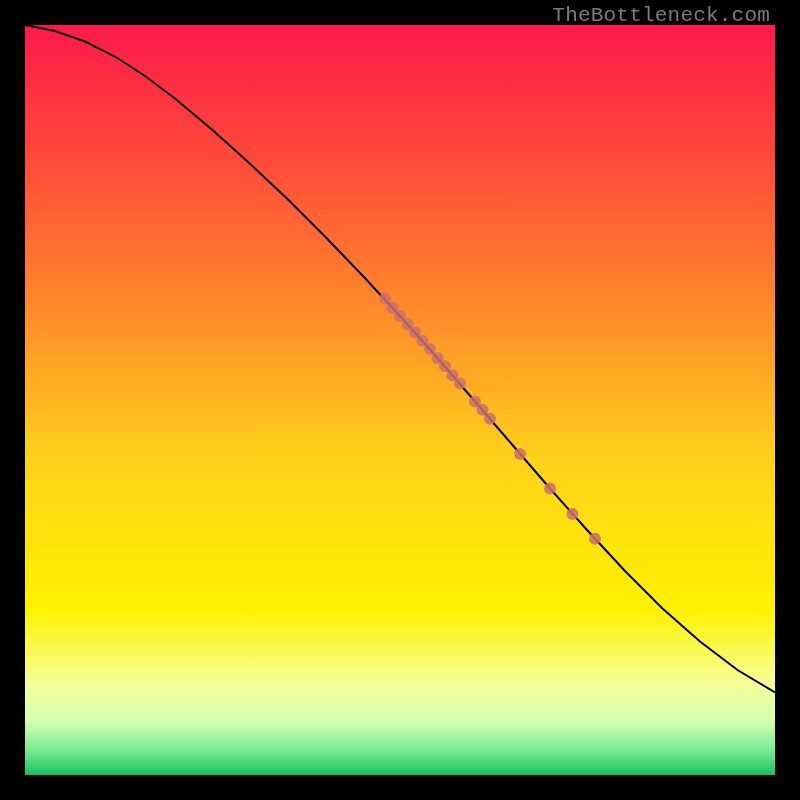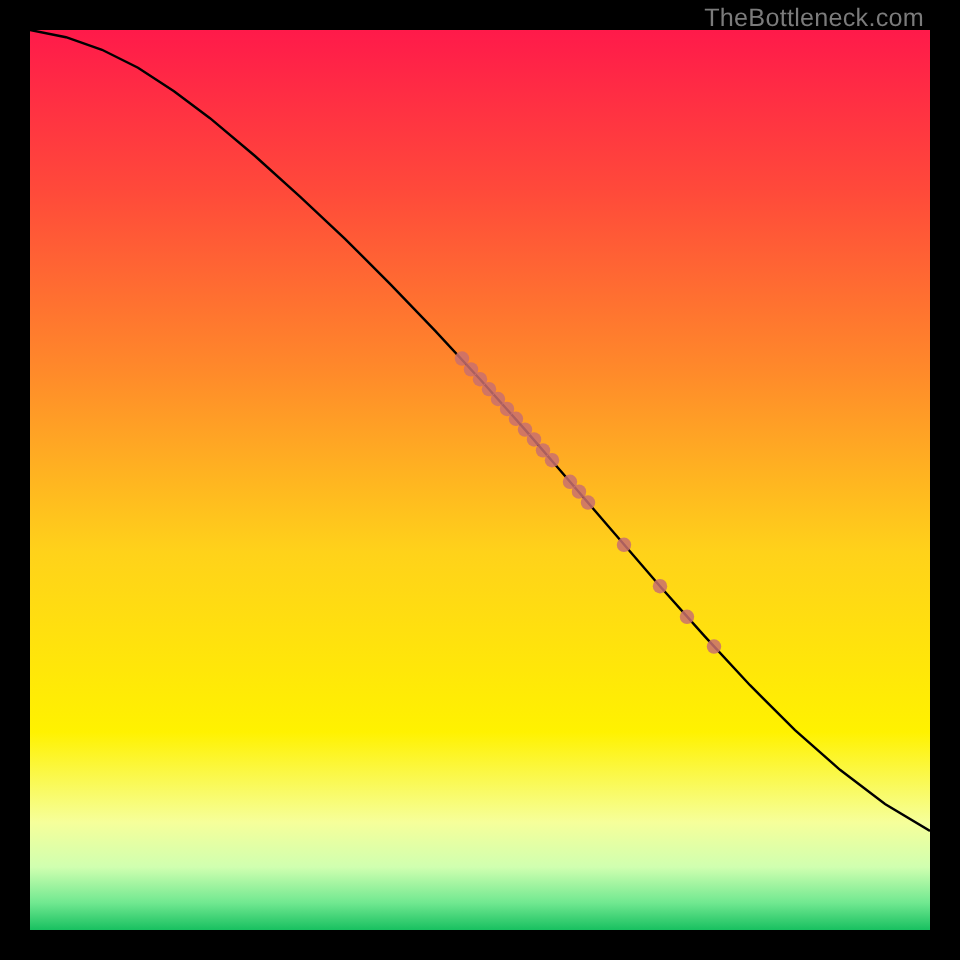--- a/index.html
+++ b/index.html
@@ -24,21 +24,21 @@
     left: 0;
     top: 0;
     width: 750px;
     height: 750px;
   }
   .watermark {
     position: absolute;
     top: 4px;
     right: 30px;
     color: #7b7b7b;
-    font-family: Liberation Sans, sans-serif;
+    font-family: Liberation Mono, monospace;
     font-size: 21px;
     font-weight: 500;
     letter-spacing: 0.2px;
   }
   svg { display: block; }
 </style>
 </head>
 <body>
 
 <div class="watermark">TheBottleneck.com</div>

